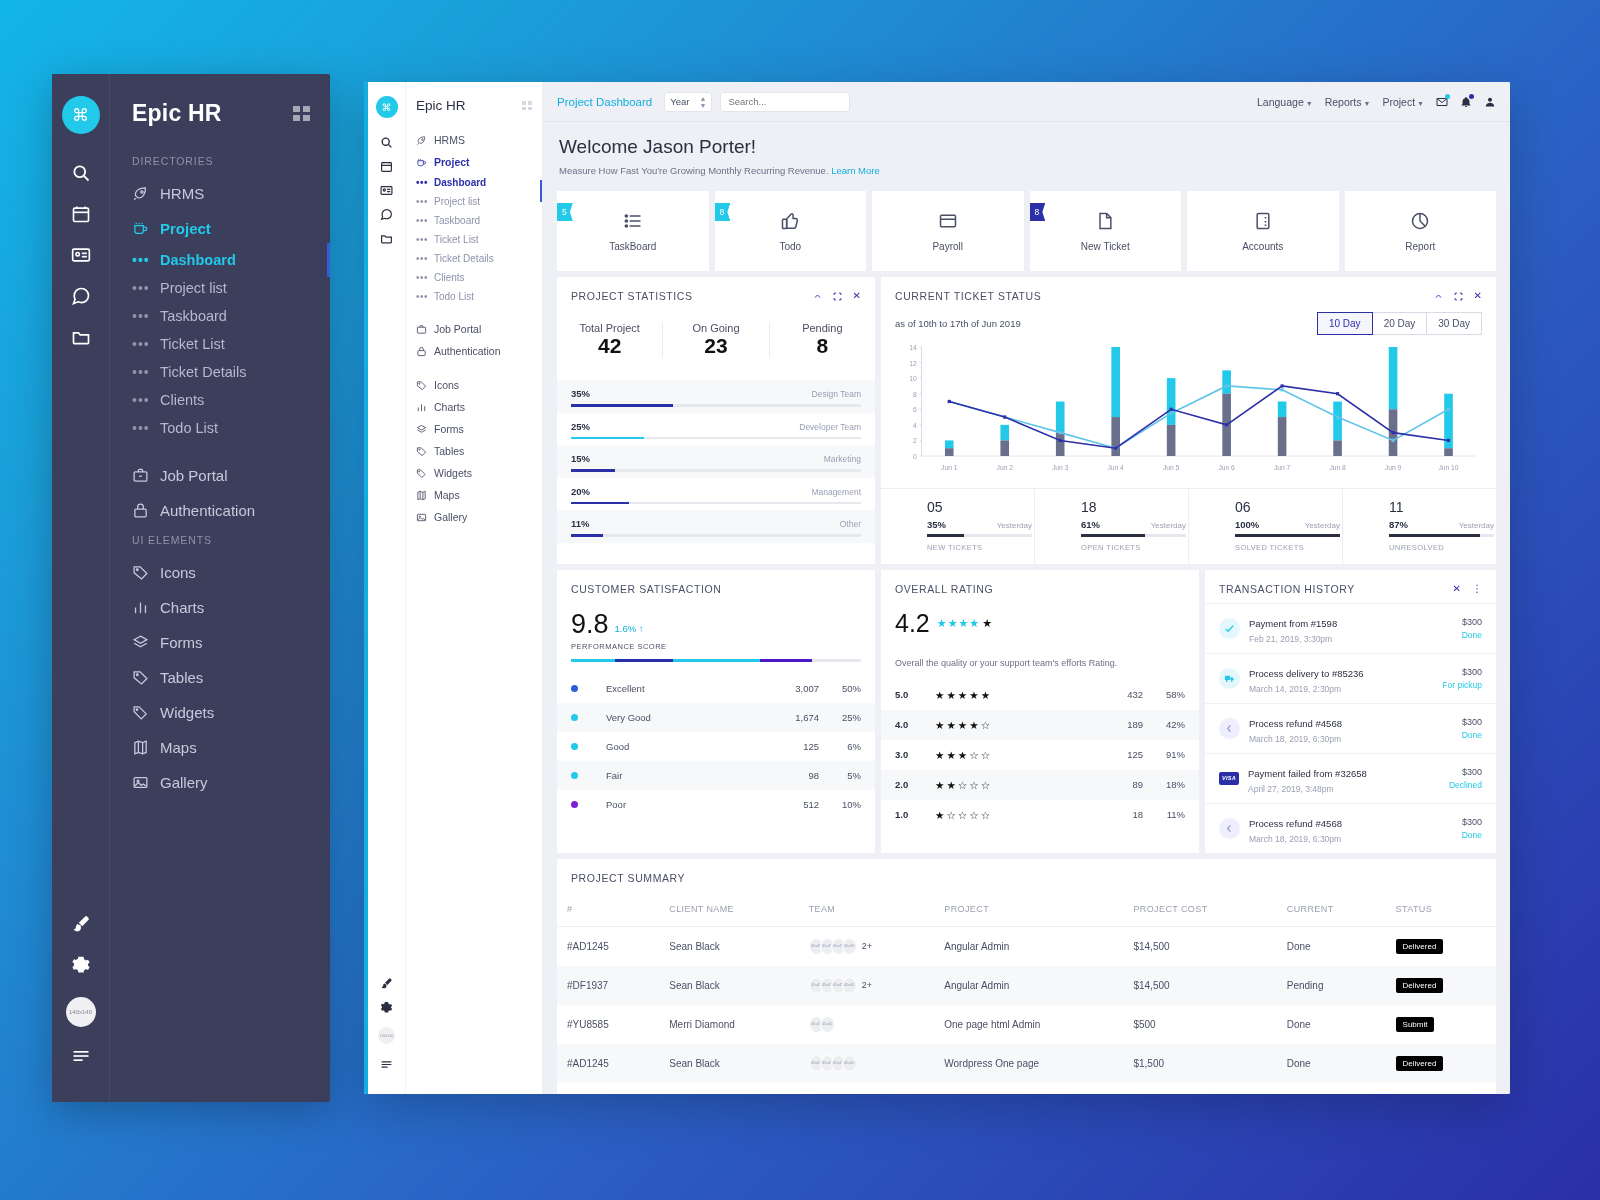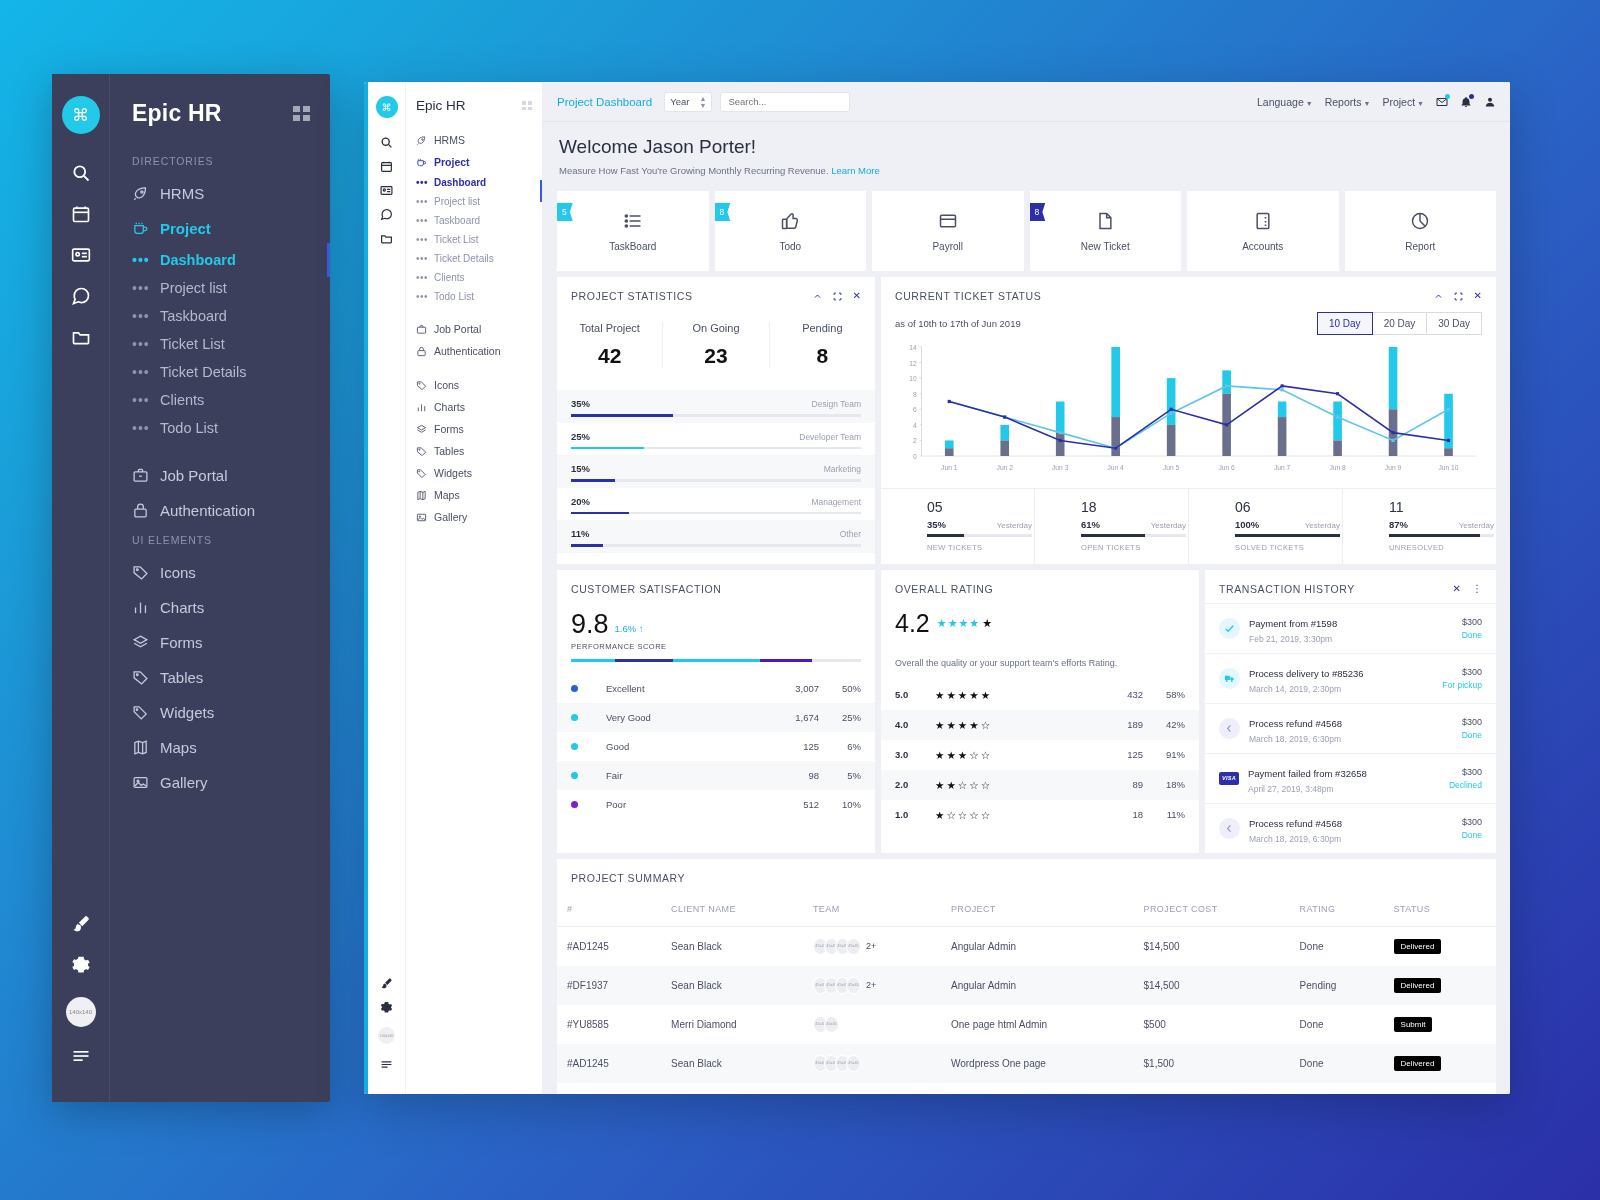--- a/index.html
+++ b/index.html
@@ -140,21 +140,21 @@
   .p-tools { margin-left:auto; display:flex; gap:11px; color:#2b2fa8; align-items:center;}
   .p-tools span { cursor:pointer; font-size:10px; line-height:1; display:flex;}
   .p-tools svg { width:9px; height:9px; }
 
   
   #pstats { width:318px; }
   .ps-nums { display:flex; padding: 12px 0 22px; }
   .ps-num { flex:1; text-align:center; border-right:1px solid #eceef3; }
   .ps-num:last-child { border-right:none; }
   .ps-num .lb { font-size:11px; color:#4a4f66; }
-  .ps-num .vl { font-size:21px; color:#111; font-weight:bold; margin-top:10px; }
+  .ps-num .vl { font-size:21px; color:#111; font-weight:bold; margin-top:0; }
   .ps-bars { }
   .ps-bar { padding:8px 14px 6px; position:relative; }
   .ps-bar:nth-child(odd) { background:#f7f8fa; }
   .ps-bar .top { display:flex; justify-content:space-between; align-items:baseline; }
   .ps-bar .pct { font-size:9.5px; color:#2b2f42; font-weight:bold; }
   .ps-bar .nm { font-size:8.5px; color:#9a9eb2; }
   .ps-track { height:2.5px; background:#e6e8ee; margin-top:5px; }
   .ps-fill { height:100%; }
 
   
@@ -1176,21 +1176,21 @@
           <div class="p-title">PROJECT SUMMARY</div>
         </div>
         <table class="tbl">
           <thead>
               <tr id="psum-head">
                 <th>#</th>
                 <th>CLIENT NAME</th>
                 <th>TEAM</th>
                 <th>PROJECT</th>
                 <th>PROJECT COST</th>
-                <th>RATING</th>
+                <th>CURRENT</th>
                 <th>STATUS</th>
               </tr>
             </thead>
           <tbody id="psum-body">
               <tr>
                 <td>#AD1245</td>
                 <td>Sean Black</td>
                 <td>
                   <span class="avs">
                     <span class="av">45x45</span>

